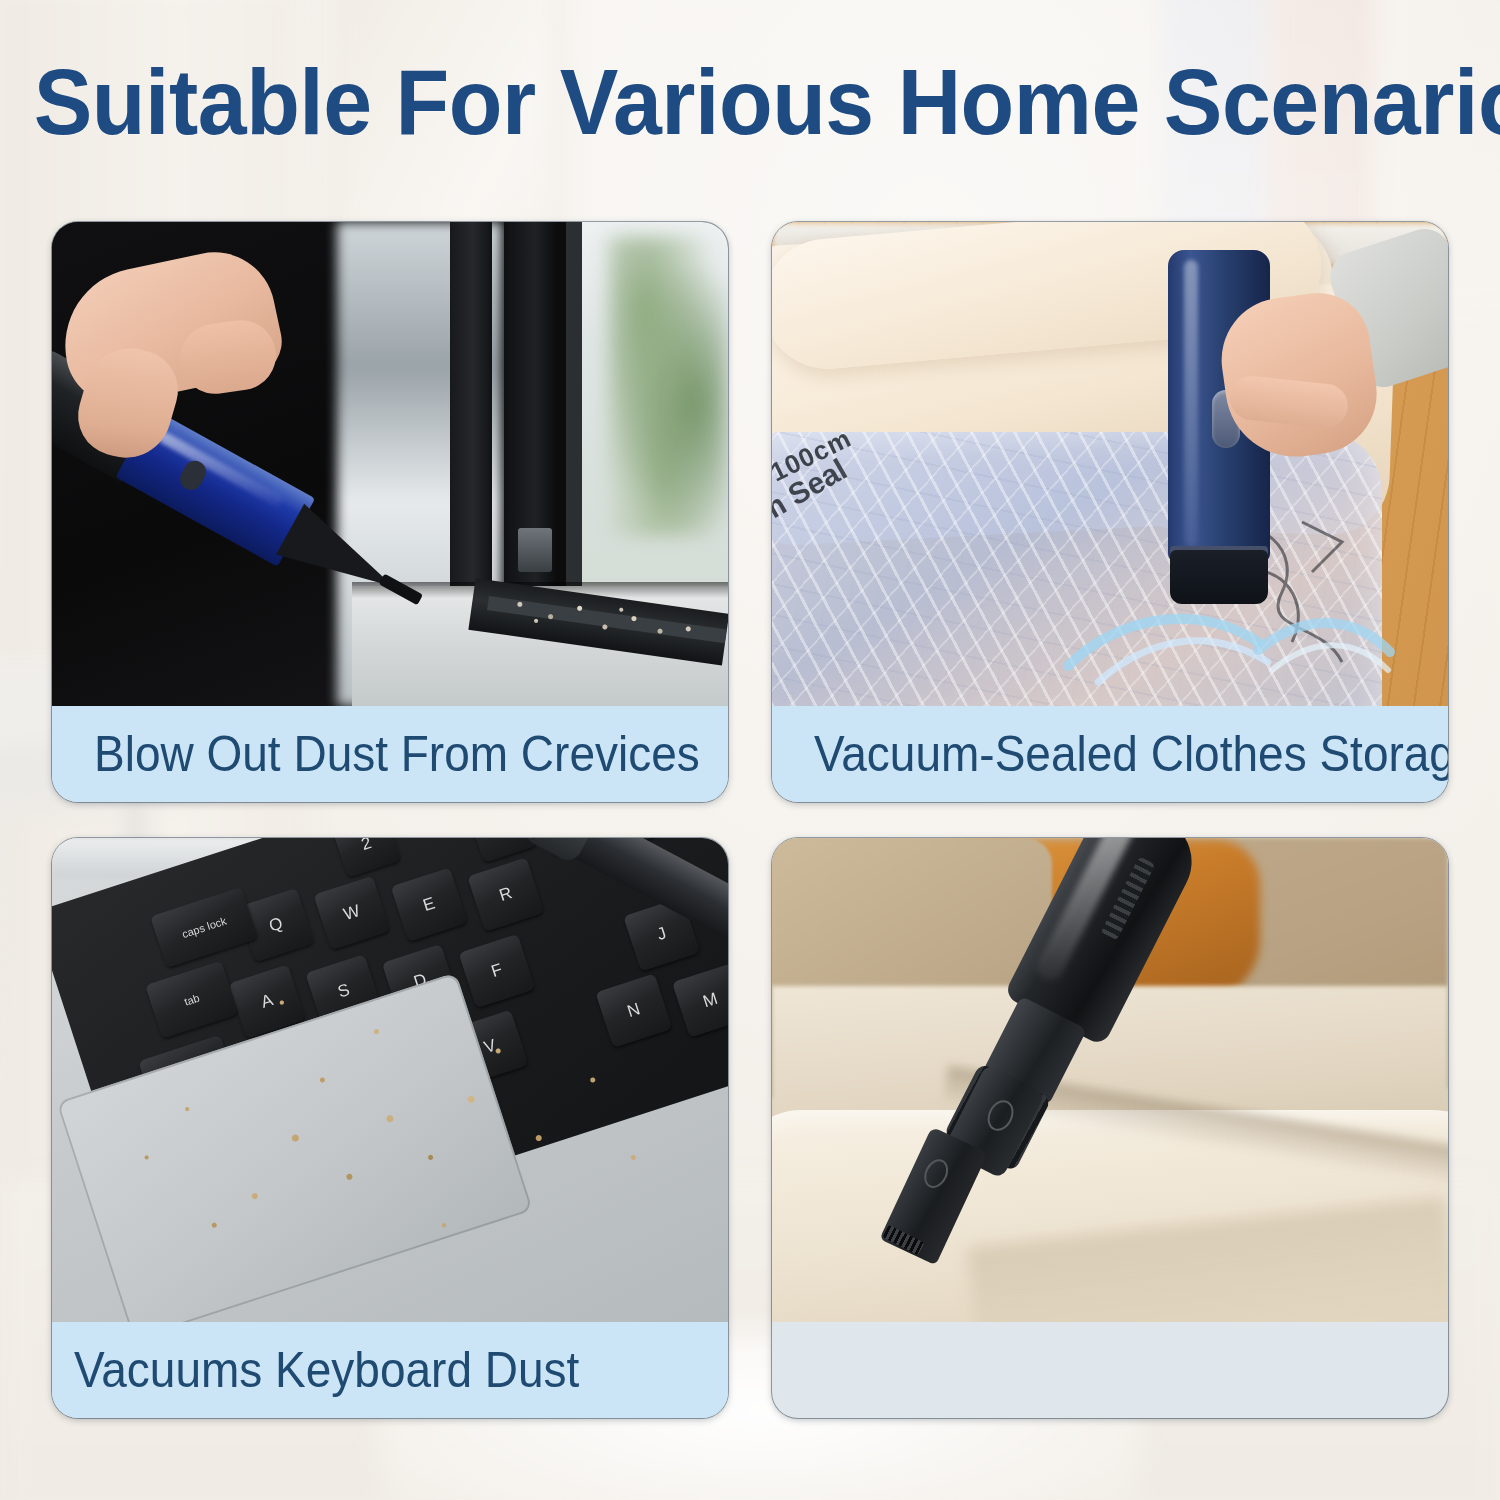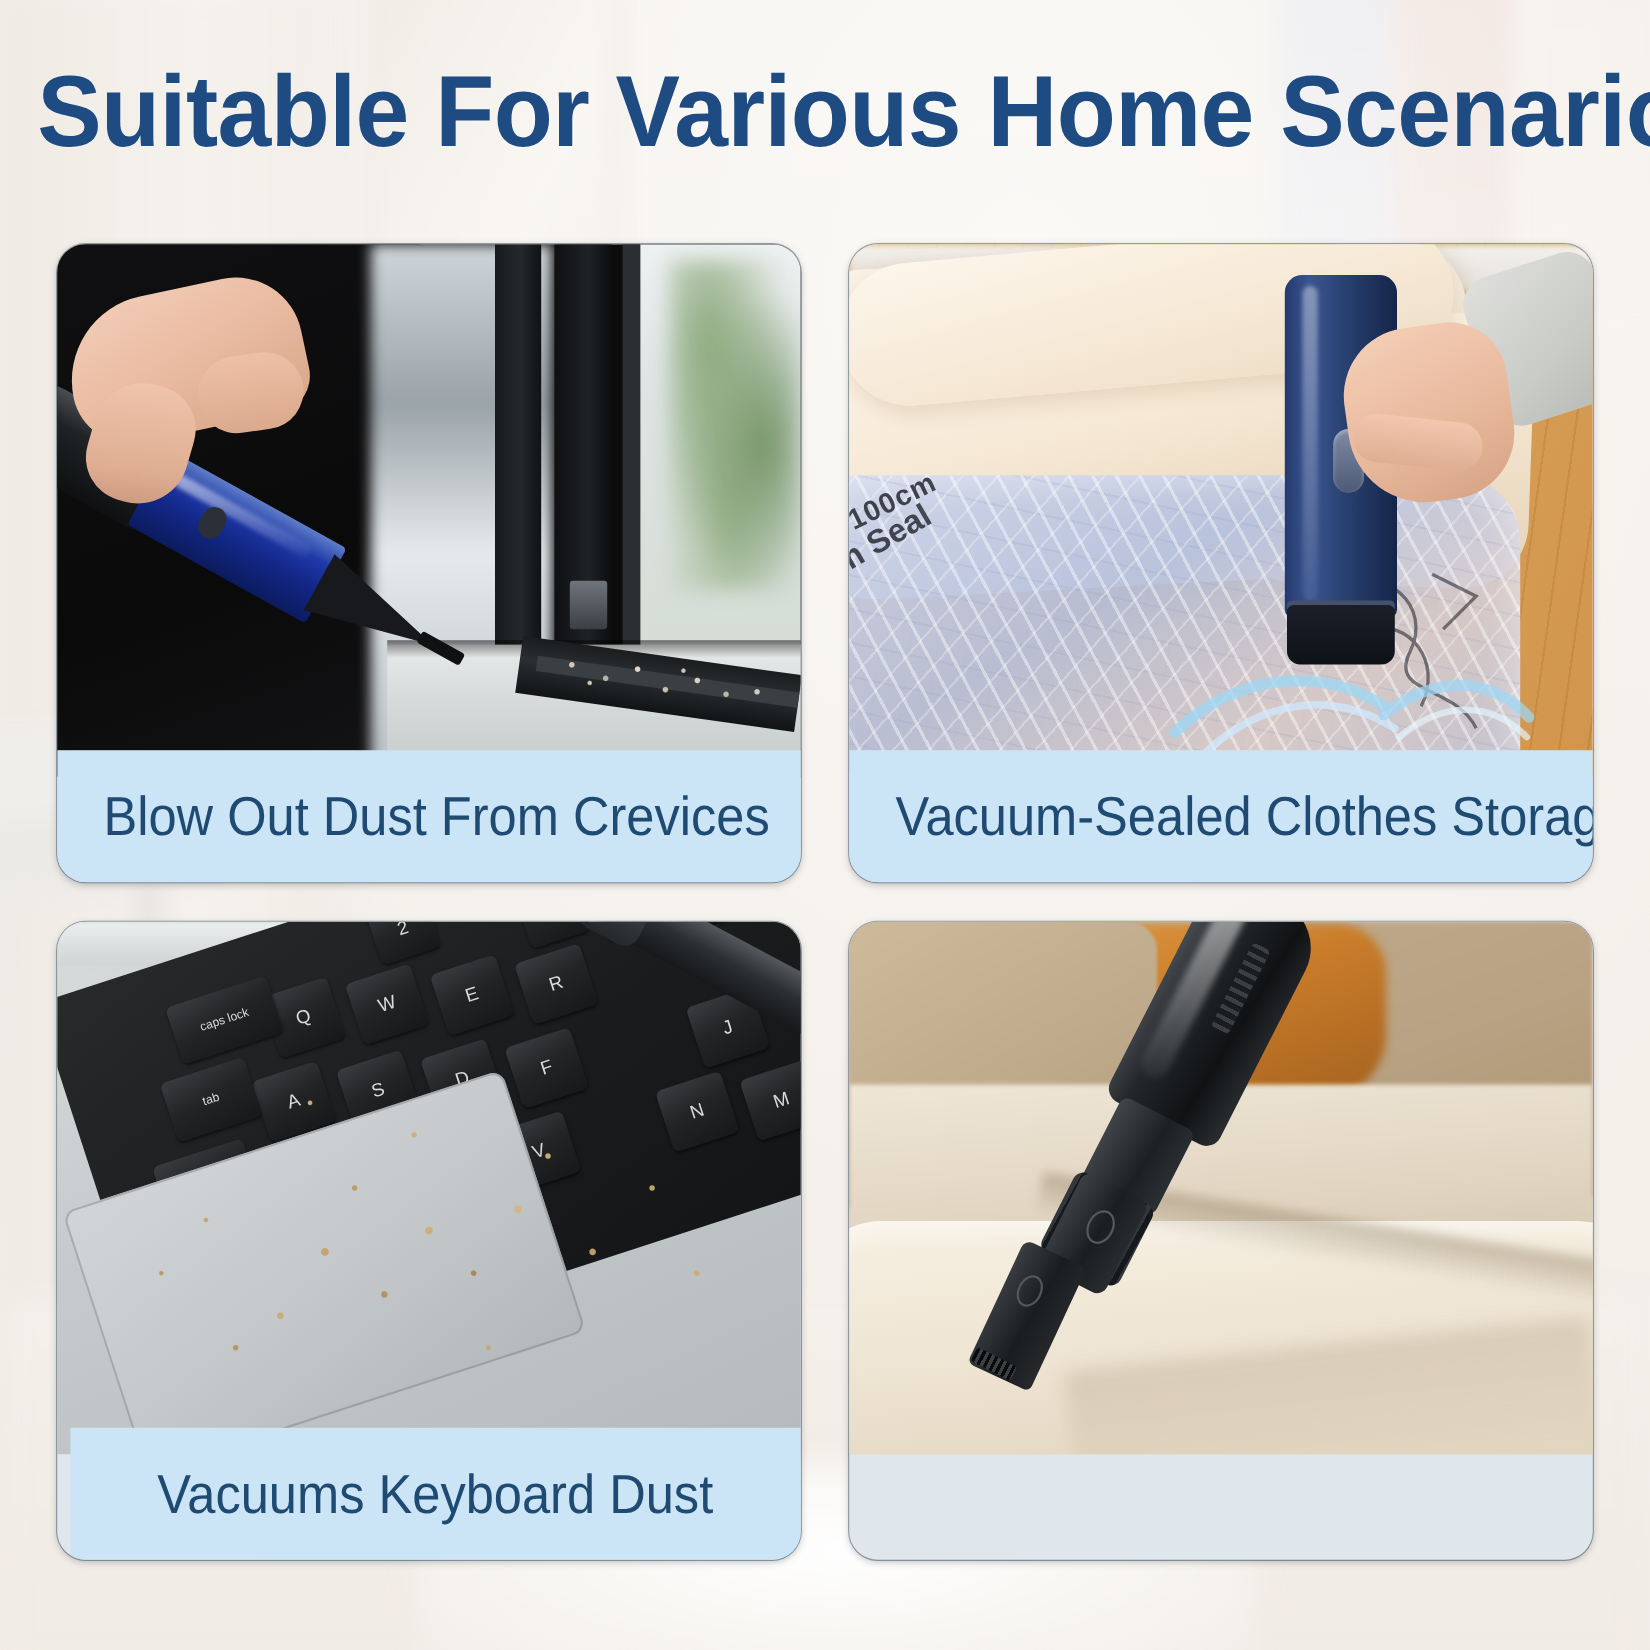--- a/index.html
+++ b/index.html
@@ -133,28 +133,28 @@
   .photo {
     position: absolute;
     left: 0; top: 0; right: 0;
     height: 484px;
     overflow: hidden;
   }
 
   .caption {
     position: absolute;
     left: 0; right: 0; bottom: 0;
-    height: 120px;
+    height: 96px;
     background: #cbe4f6;
     display: flex;
     align-items: center;
     box-sizing: border-box;
   }
   .caption.align-left  { justify-content: flex-start; padding-left: 42px; }
-  .caption.align-center{ justify-content: center; margin-left: 12px; }
+  .caption.align-center{ justify-content: flex-start; }
 
   .caption-text {
     font-family: "Liberation Sans", sans-serif;
     font-weight: 400;
     font-size: 50px;
     line-height: 1;
     color: #1f4a72;
     transform: scaleX(0.92);
     transform-origin: left center;
     white-space: nowrap;

